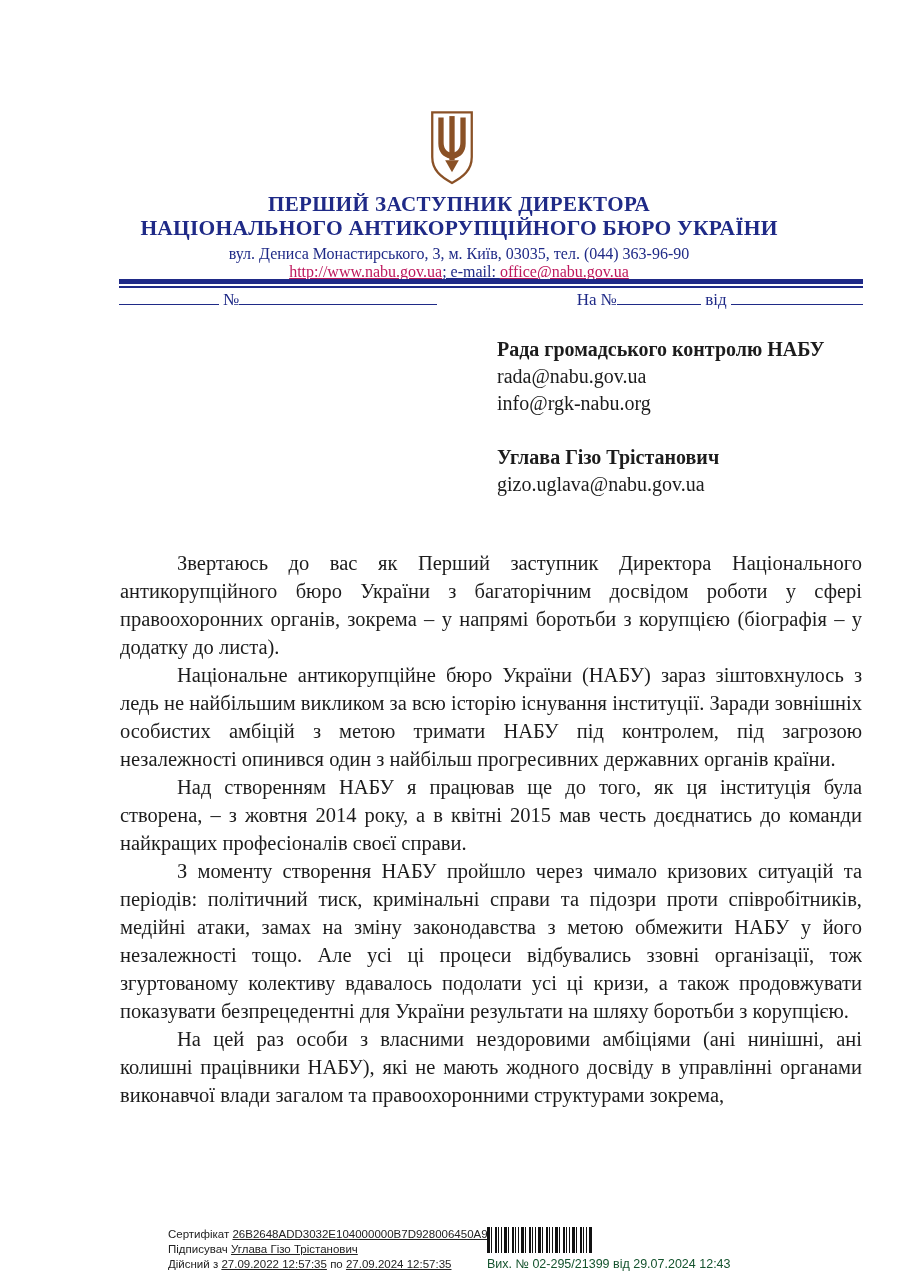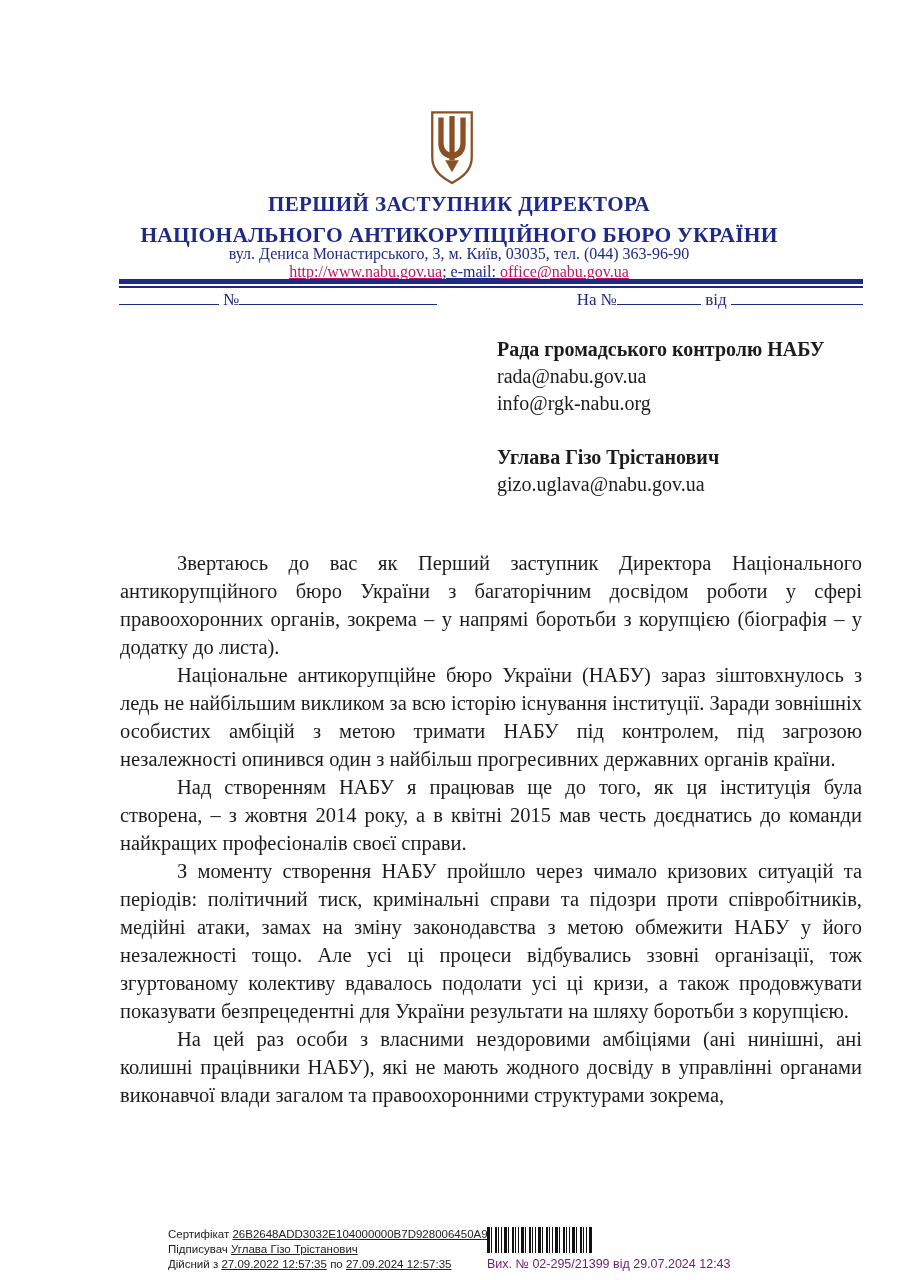--- a/index.html
+++ b/index.html
@@ -12,21 +12,21 @@
     position:relative;
     overflow:hidden;
   }
   .abs { position:absolute; }
   .center { left:0; right:0; text-align:center; }
   .navy { color:#1f2a87;padding-left:14px; }
 
   
   .emblem-wrap { top:110px; display:flex; justify-content:center; }
   .title1 { top:192px; font-size:21px; font-weight:bold; letter-spacing:.4px; }
-  .title2 { top:223px; font-size:21.5px; font-weight:bold; letter-spacing:.2px; }
+  .title2 { top:216px; font-size:21.5px; font-weight:bold; letter-spacing:.2px; }
   .addr   { top:245px; font-size:16px; }
   .links  { top:263px; font-size:16px; }
   .links a { color:#be185d; text-decoration:underline; cursor:pointer; }
   .links .sep { text-decoration:underline; }
 
   .rule {
     top:279px; left:119px; width:744px; height:9px;
     border-top:5px solid #1f2a87;
     border-bottom:2px solid #1f2a87;
   }
@@ -68,21 +68,21 @@
   .barcode {
     top:1227px; left:487px; width:106px; height:26px;
     background:repeating-linear-gradient(90deg,
       #111 0 3px, #fff 3px 4px, #111 4px 5px, #fff 5px 8px,
       #111 8px 10px, #fff 10px 11px, #111 11px 12px, #fff 12px 14px,
       #111 14px 15px, #fff 15px 17px);
   }
   .outgoing {
     top:1257px; left:487px;
     font-family:"Liberation Sans", sans-serif;
-    font-size:12.5px; color:#701a75; white-space:nowrap;
+    font-size:12.5px; color:#14532d; white-space:nowrap;
   }
 </style>
 </head>
 <body>
 
 <div class="abs center emblem-wrap">
   <span>
     <svg width="46" height="76" viewBox="0 0 60 100" aria-hidden="true">
       <path d="M4 3 H56 V62 C56 79 45 88 30 96 C15 88 4 79 4 62 Z" fill="none" stroke="#8a5126" stroke-width="3"></path>
       <g fill="#8a5126">

